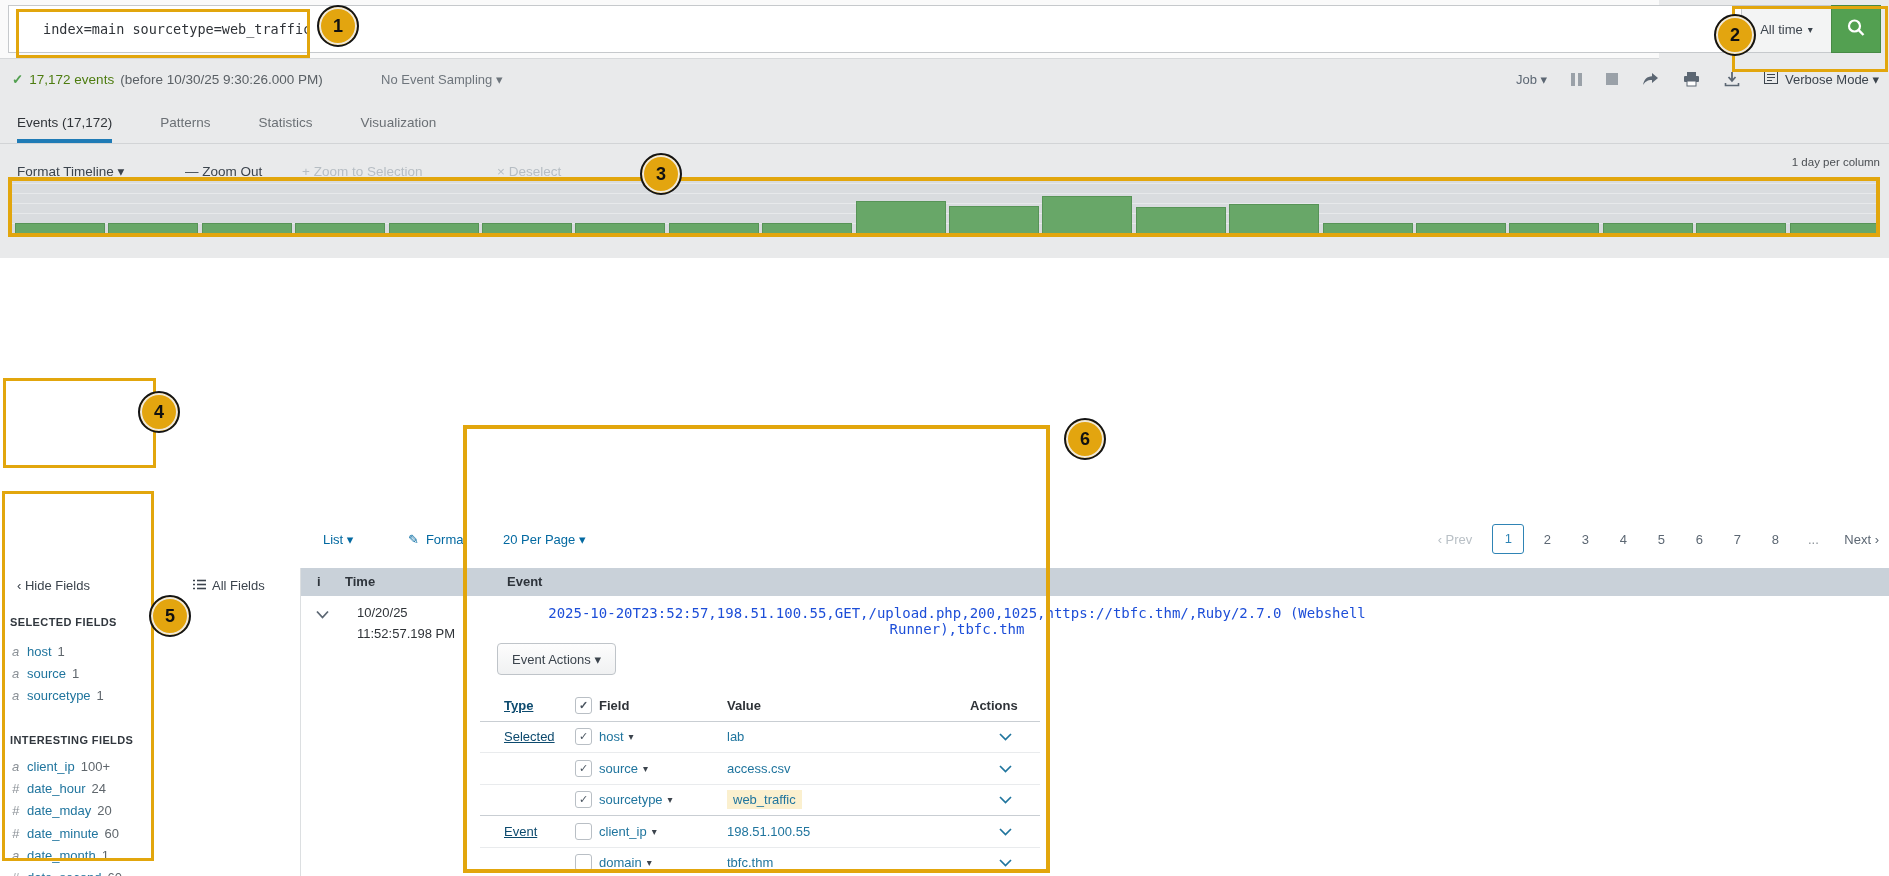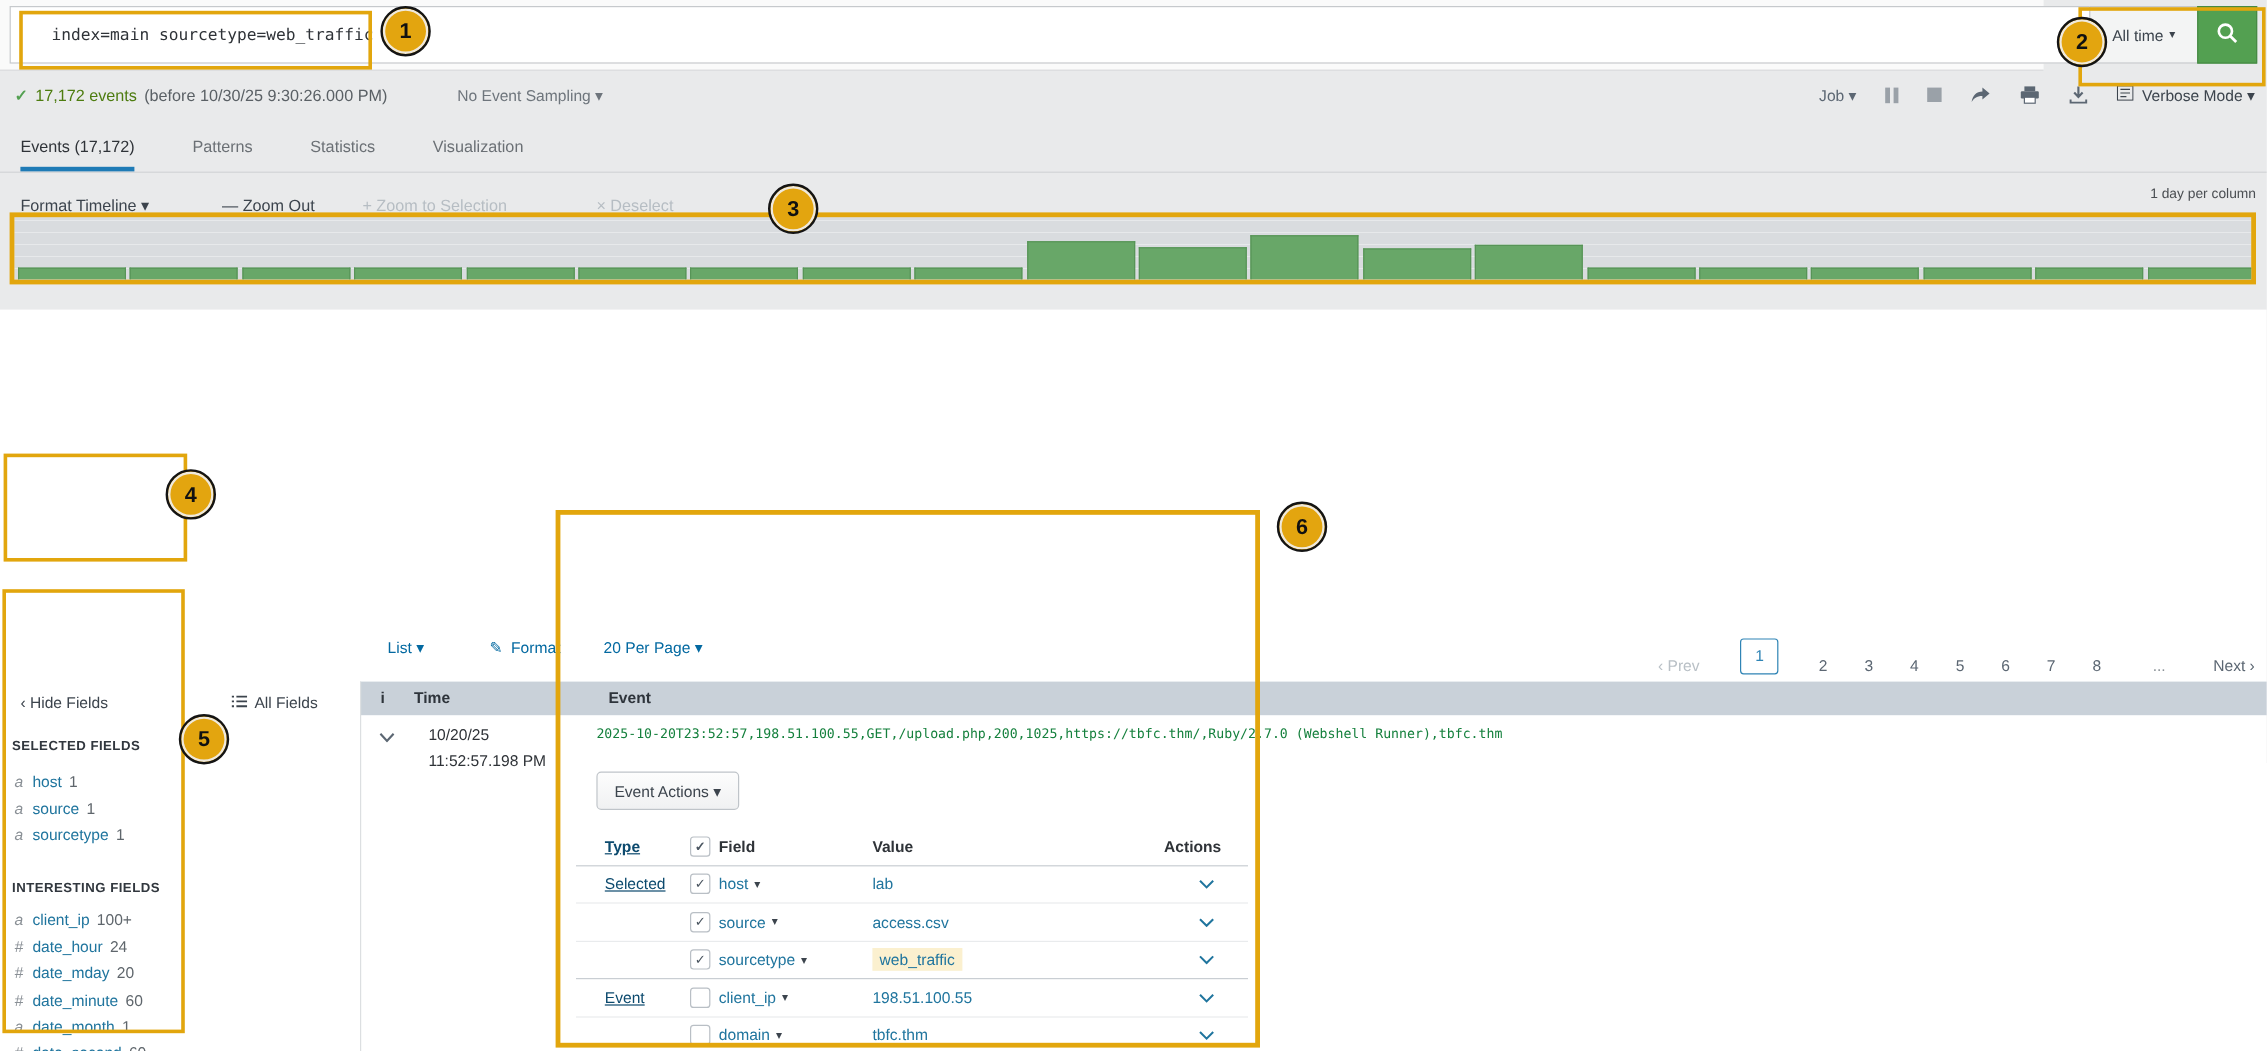--- a/index.html
+++ b/index.html
@@ -1,21 +1,21 @@
 <!DOCTYPE html>
 <html><head>
 <meta charset="utf-8">
 <style>
   html,body{margin:0;padding:0;}
   body{width:1889px;height:876px;overflow:hidden;background:#e9eaeb;
        font-family:"Liberation Sans",sans-serif;color:#3c444d;font-size:13px;}
   #app{position:relative;width:1889px;height:876px;}
 
   
-  .search-band{position:absolute;left:0;top:0;width:1659px;height:58px;background:#fafafa;border-bottom:1px solid #d6d8da;padding-left:44px;}
+  .search-band{position:absolute;left:0;top:0;width:1659px;height:58px;background:#fafafa;border-bottom:1px solid #d6d8da;}
   .search-input{position:absolute;left:8px;top:5px;width:1734px;height:48px;background:#fff;border:1px solid #c6c9cc;box-sizing:border-box;
        font-family:"DejaVu Sans Mono",monospace;font-size:13.5px;color:#2f3338;line-height:46px;padding-left:34px;}
   .time-btn{position:absolute;left:1741px;top:5px;width:91px;height:48px;background:#f3f4f4;border:1px solid #c6c9cc;box-sizing:border-box;
        display:flex;align-items:center;justify-content:center;gap:5px;color:#3c444d;cursor:pointer;}
   .search-btn{position:absolute;left:1831px;top:5px;width:50px;height:48px;background:#53A051;border:1px solid #478a45;box-sizing:border-box;
        display:flex;align-items:center;justify-content:center;cursor:pointer;}
 
   
   .status-band{position:absolute;left:0;top:58px;width:1889px;height:42px;}
   .ev-count{position:absolute;left:12px;top:0;height:42px;display:flex;align-items:center;gap:6px;font-size:13.5px;}
@@ -49,21 +49,21 @@
        background:repeating-linear-gradient(to top,#d9dcdf 0 9px,#e7e9eb 9px 10px);}
   .tl-inner{position:relative;width:100%;height:100%;overflow:hidden;}
   .tl-bar{position:absolute;bottom:0;width:90px;background:#68A768;border:1px solid #579457;border-bottom:none;box-sizing:border-box;}
 
   
   .content{position:absolute;left:0;top:258px;width:1889px;height:618px;background:#fff;}
 
   
   .rt-item{position:absolute;top:274px;color:#0369a1;cursor:pointer;}
   .rt-list{left:323px;} .rt-format{left:408px;display:flex;gap:7px;align-items:center;} .rt-pp{left:503px;}
-  .pagination{position:absolute;right:10px;top:258px;height:46px;display:flex;align-items:flex-end;color:#5c6773;gap:14px;}
+  .pagination{position:absolute;right:10px;top:258px;height:46px;display:flex;align-items:center;color:#5c6773;}
   .pg-prev{color:#b9c0c6;margin-right:16px;}
   .pg-page{width:38px;text-align:center;cursor:pointer;}
   .pg-page.cur{width:30px;height:28px;line-height:28px;border:1px solid #2F84B5;border-radius:3px;color:#2F84B5;margin:0 4px;}
   .pg-ellipsis{width:38px;text-align:center;color:#8b9298;}
   .pg-next{margin-left:12px;cursor:pointer;}
 
   
   .etable-head{position:absolute;left:300px;top:310px;width:1589px;height:28px;background:#C9D1D9;color:#2e343b;font-weight:bold;}
   .etable-head span{position:absolute;top:0;line-height:28px;font-size:13px;}
   .eh-i{left:17px;} .eh-time{left:45px;} .eh-event{left:207px;}
@@ -75,21 +75,21 @@
   .sb-title{position:absolute;left:10px;font-size:11px;font-weight:bold;color:#31373e;letter-spacing:.4px;}
   .sb-list{position:absolute;left:12px;width:280px;}
   .f-item{height:22.3px;display:flex;align-items:center;gap:6px;white-space:nowrap;}
   .f-prefix{font-style:italic;color:#8a9096;width:9px;}
   .f-name{color:#20759E;cursor:pointer;}
   .f-count{color:#5f666c;}
 
   
   .ev-caret{position:absolute;left:316px;top:349px;cursor:pointer;}
   .ev-date{position:absolute;left:357px;top:344px;line-height:21px;color:#2f3338;}
-  .ev-raw{position:absolute;left:497px;top:347px;width:920px;font-family:"DejaVu Sans Mono",monospace;font-size:11px;color:#15803d;}
+  .ev-raw{position:absolute;left:497px;top:347px;width:920px;font-family:"DejaVu Sans Mono",monospace;font-size:14px;color:#1d4ed8;text-align:center;}
   .ev-actions{position:absolute;left:497px;top:385px;height:30px;padding:0 14px;display:inline-flex;align-items:center;gap:6px;
        background:linear-gradient(#fdfdfd,#f0f1f2);border:1px solid #bfc4c9;border-radius:4px;color:#3c444d;cursor:pointer;}
 
   
   .field-table{position:absolute;left:480px;top:432px;width:560px;}
   .frow{display:grid;grid-template-columns:95px 24px 128px 243px 70px;height:30.5px;align-items:center;border-top:1px solid #e9ebed;}
   .frow.head{border-top:none;font-weight:bold;color:#2f3338;}
   .frow.group-start{border-top-color:#c9ced3;}
   .fc-type{padding-left:24px;color:#0c4a6e;display:flex;align-items:center;gap:5px;text-decoration:underline;}
   .fc-field{color:#20759E;display:flex;align-items:center;gap:5px;cursor:pointer;}

